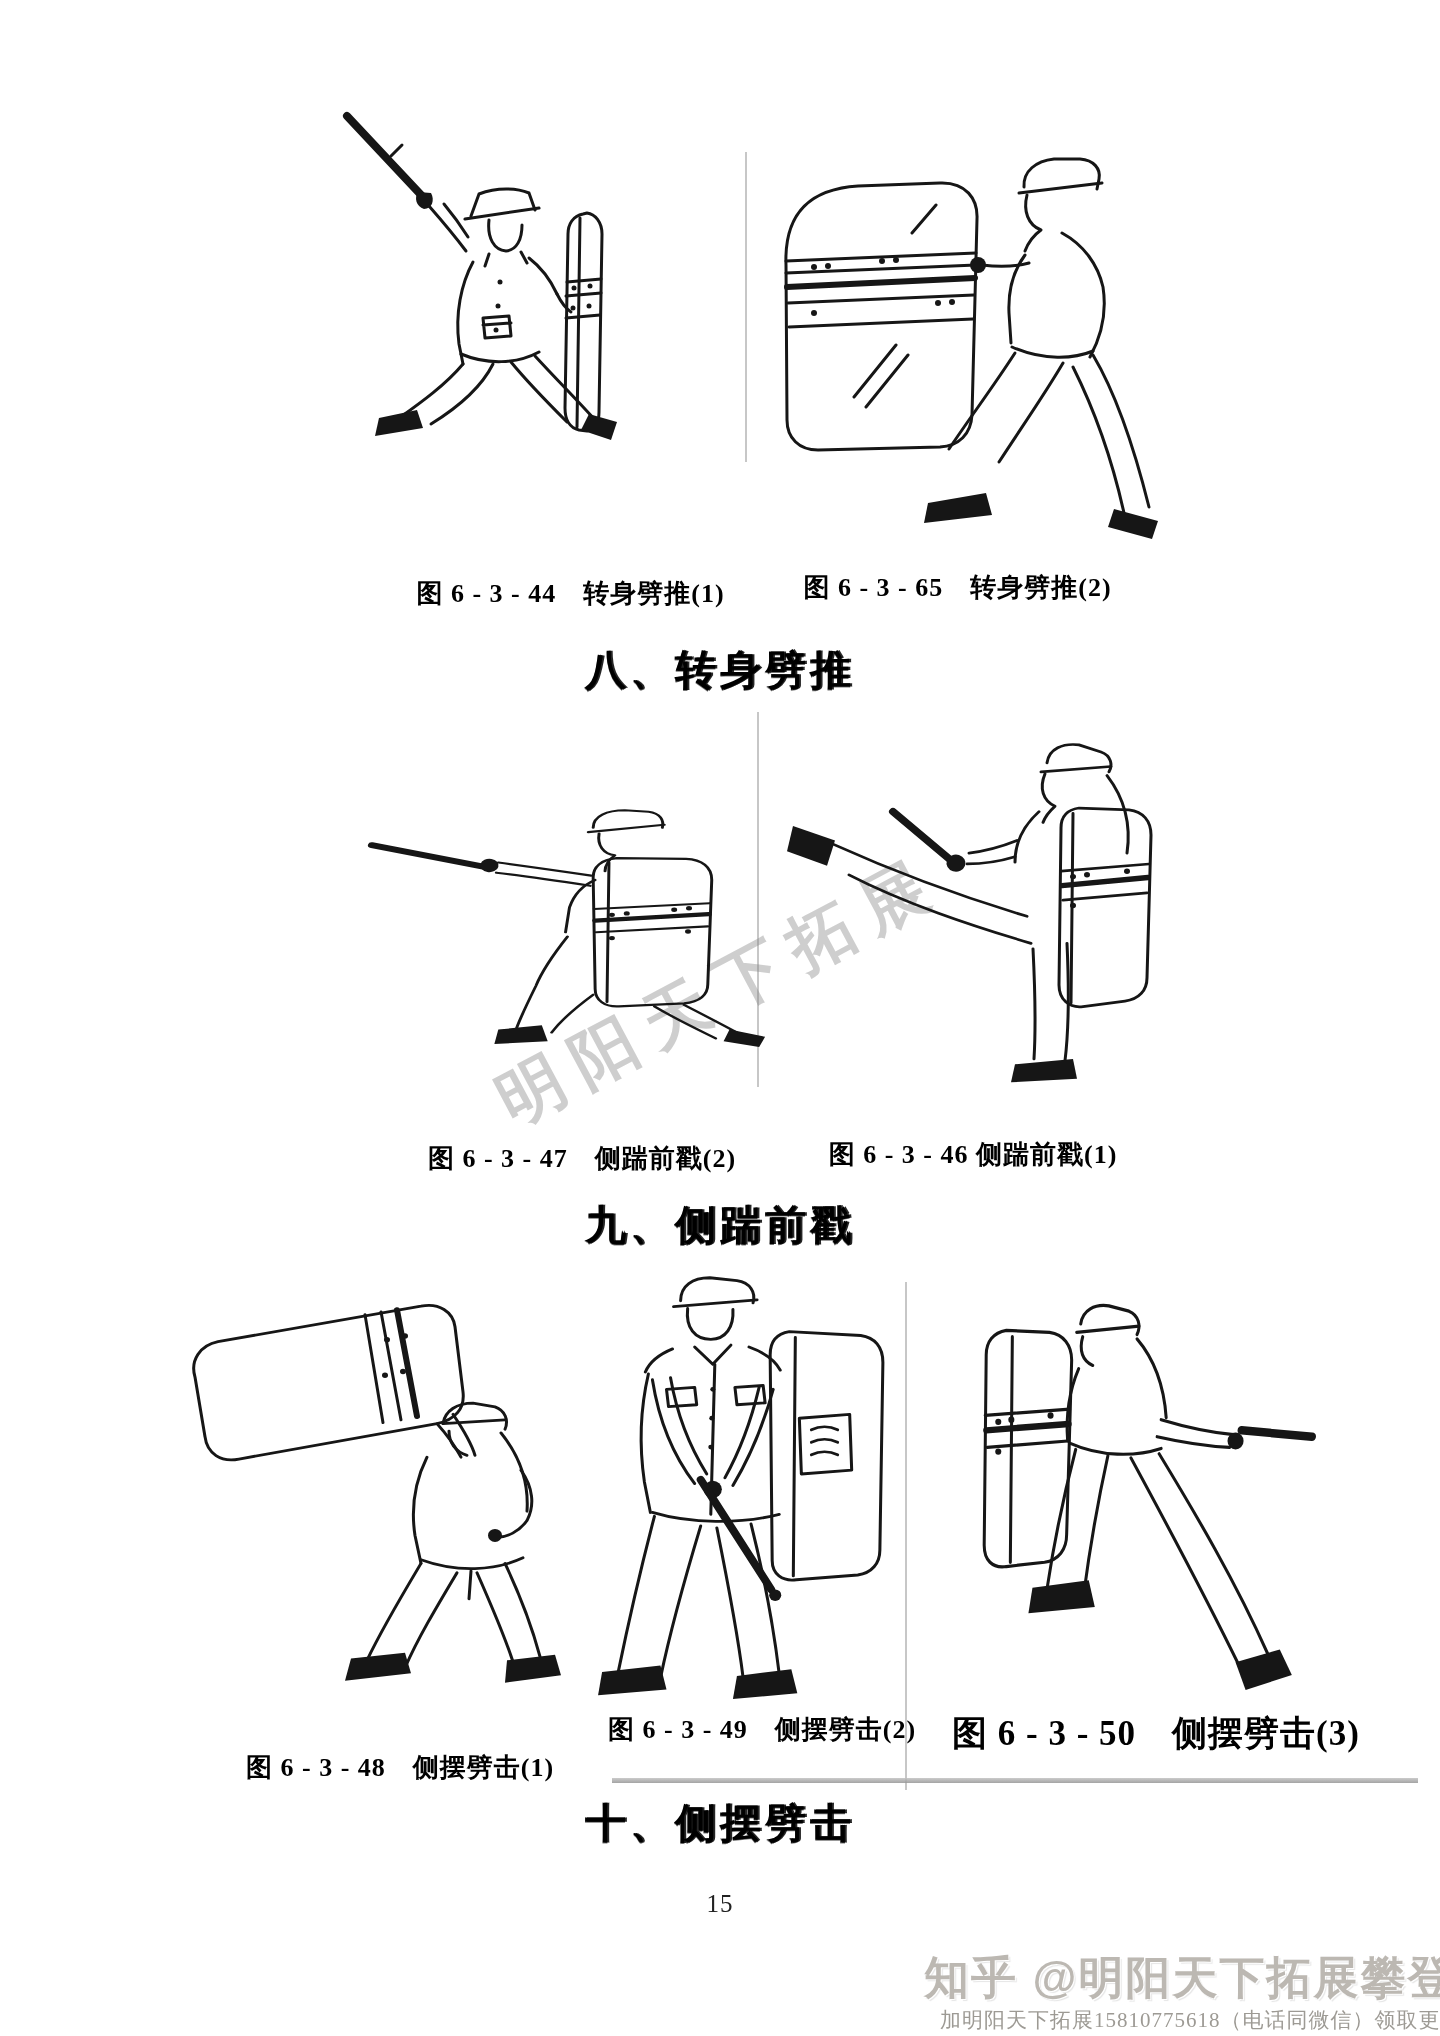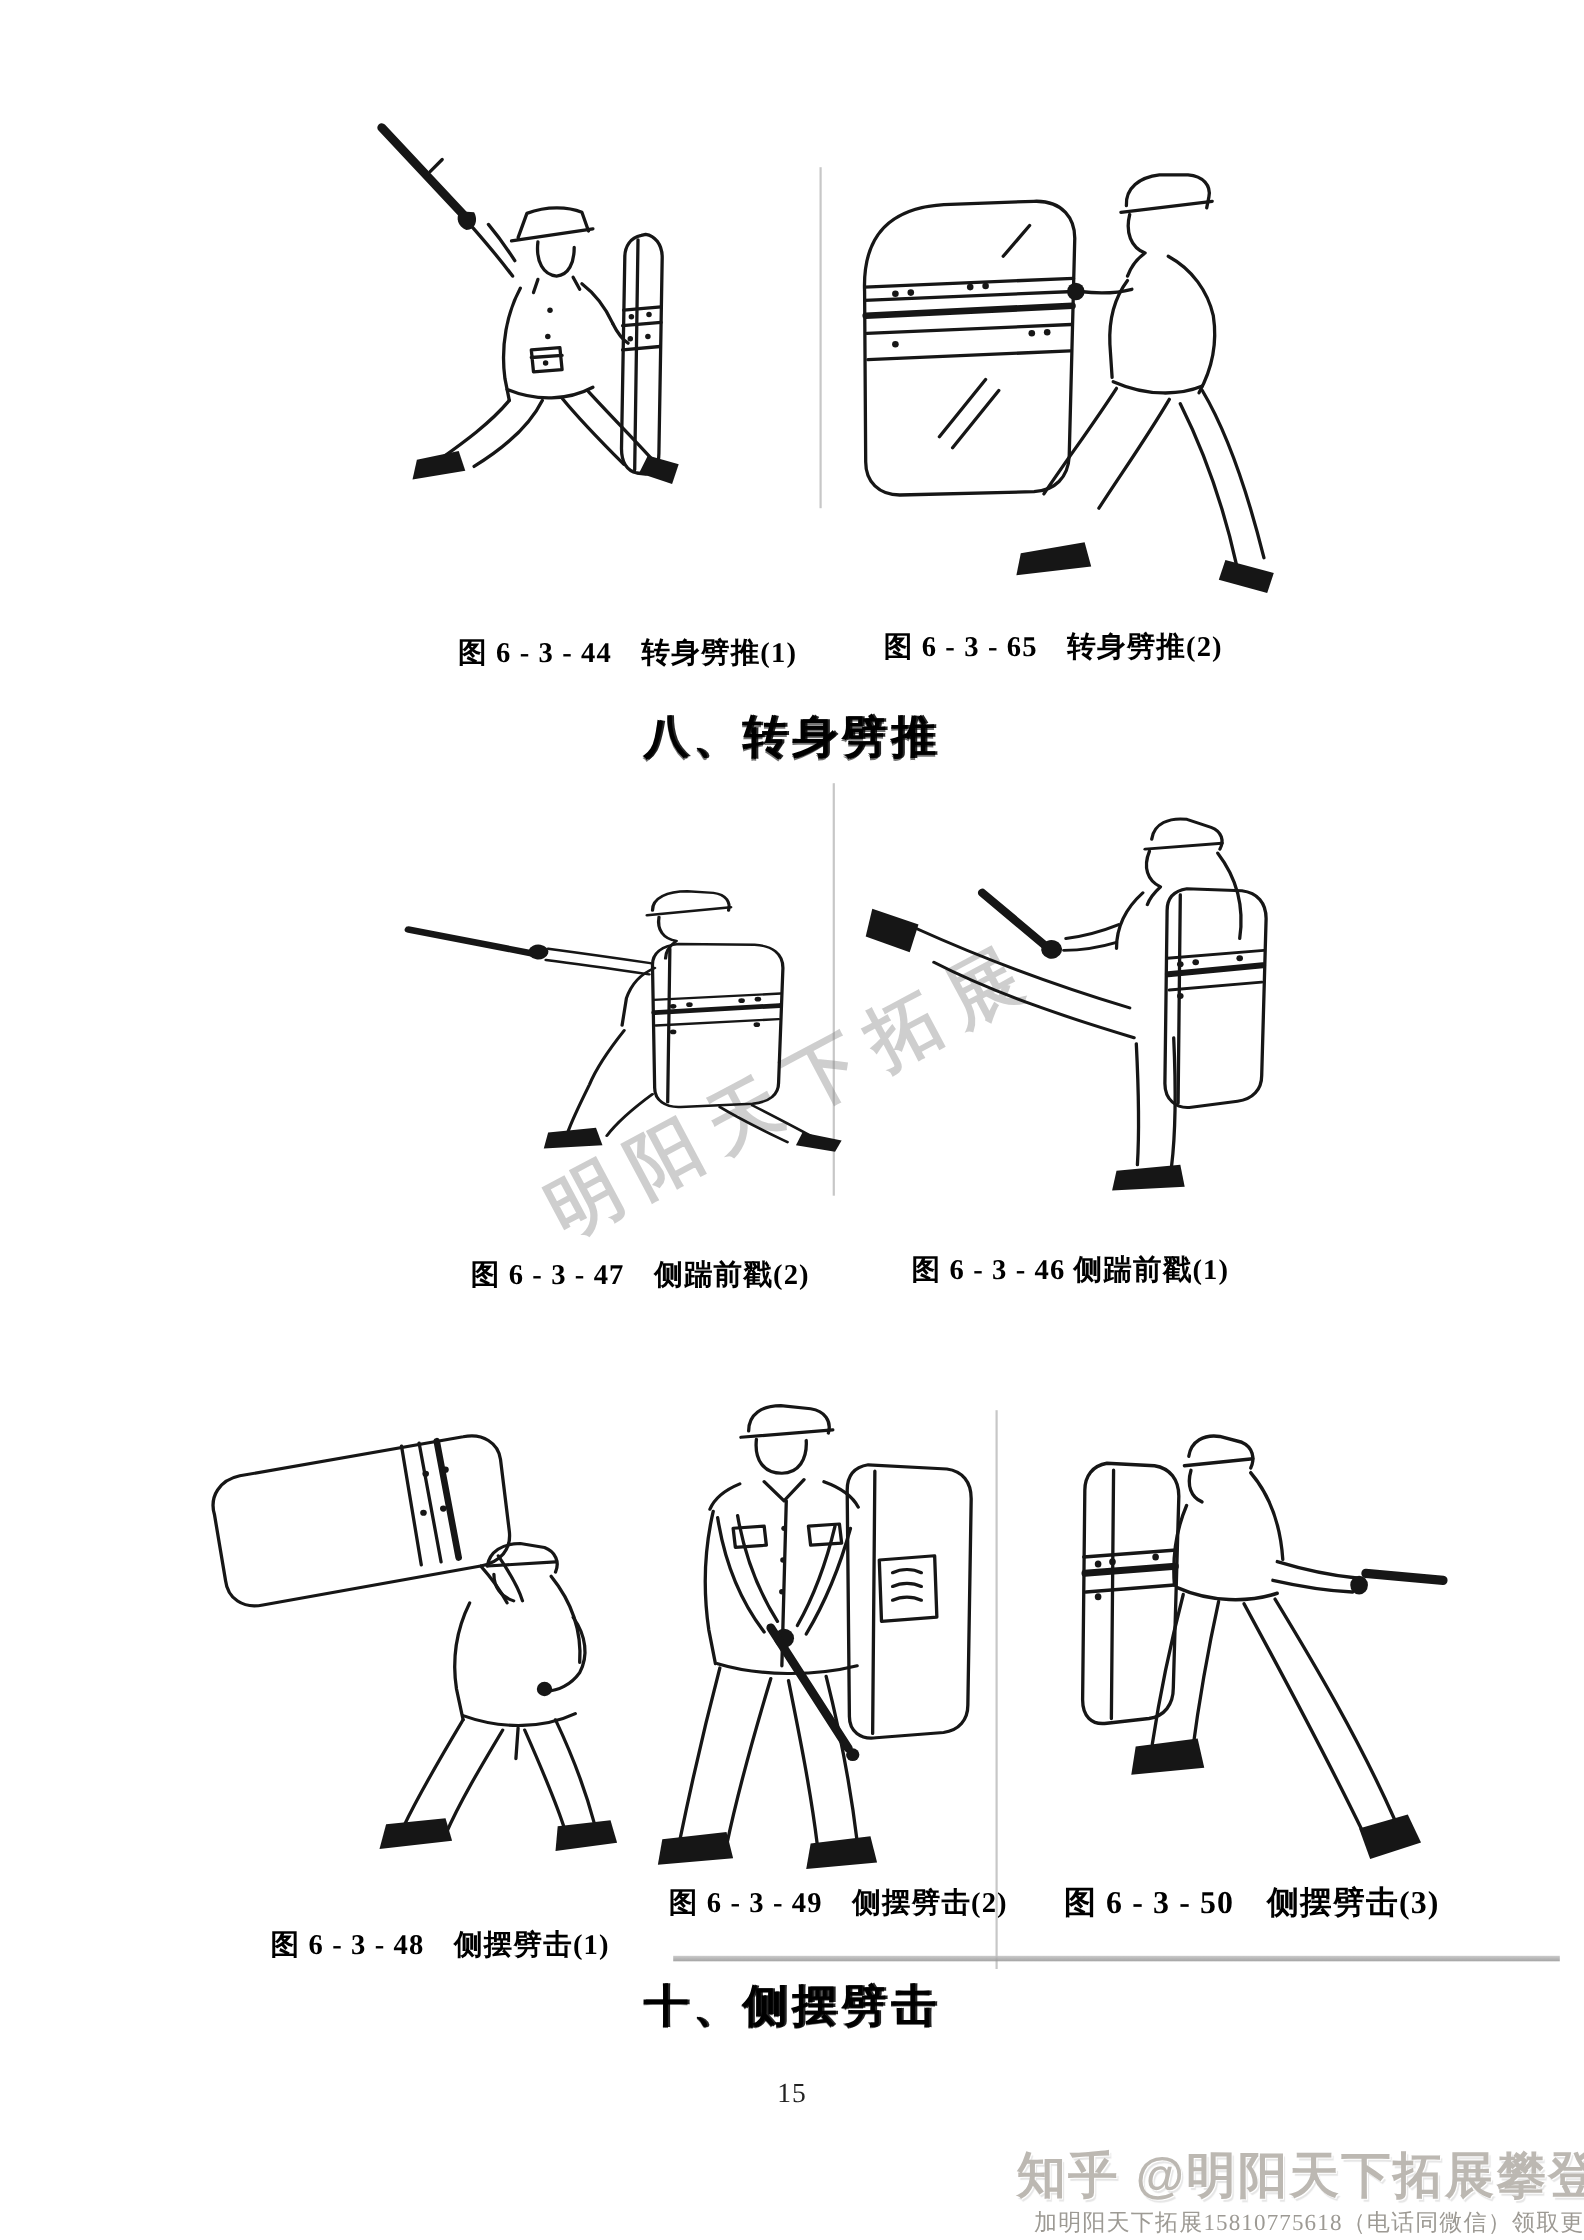--- a/index.html
+++ b/index.html
@@ -6,21 +6,21 @@
   .page{
     position:relative;width:1440px;height:2036px;background:#ffffff;overflow:hidden;
     font-family:"Liberation Serif","DejaVu Serif",serif;color:#1a1a1a;
   }
   
   .caption{
     position:absolute;font-family:"Liberation Serif","DejaVu Serif",serif;
     font-weight:700;font-size:26px;letter-spacing:1px;color:#000000;
     white-space:pre;text-align:center;
   }
-  .caption.big{font-size:29px;}
+  .caption.big{font-size:35px;}
   
   .heading{
     position:absolute;left:0;width:1440px;text-align:center;
     font-family:Liberation Mono, monospace;
     font-weight:900;font-size:41px;letter-spacing:4px;color:#000;
     text-shadow:2px 0 0 rgba(0,0,0,.85), 0 1px 0 rgba(0,0,0,.55);
     white-space:pre;
   }
   .pageno{
     position:absolute;left:0;top:1890px;width:1440px;text-align:center;
@@ -183,20 +183,21 @@
     <path d="M242 128 C224 136 208 140 194 142"></path>
     <path d="M252 212 C192 192 122 164 58 132"></path>
     <path d="M256 242 C196 222 130 198 74 166"></path>
     <path class="fill" d="M18 112 L60 128 L52 156 L12 140 Z"></path>
     <path d="M258 248 C260 292 261 334 259 370"></path>
     <path d="M292 242 C294 290 294 336 290 372"></path>
     <path class="fill" d="M240 376 L298 370 L302 392 L236 396 Z"></path>
   </svg>
   <div class="caption" style="left:808px;top:1137px;width:330px">图 6 - 3 - 46 侧踹前戳(1)</div>
 
+  <div class="heading" style="top:1198px">九、侧踹前戳</div>
 
   <svg class="fig" style="left:175px;top:1282px;width:400px;height:410px" viewBox="0 0 400 440" preserveAspectRatio="none">
     <path d="M20 102 C15 84 25 68 43 64 L246 26 C264 22 278 32 280 48 L288 118 C290 136 280 148 262 152 L64 190 C46 194 32 184 30 166 Z"></path>
     <path d="M190 35 L208 151"></path>
     <path class="thick" d="M222 30 L242 144"></path>
     <path d="M206 32 L226 148"></path>
     <circle class="fill" cx="212" cy="62" r="3"></circle>
       <circle class="fill" cx="230" cy="58" r="3"></circle>
     <circle class="fill" cx="210" cy="100" r="3"></circle>
       <circle class="fill" cx="228" cy="96" r="3"></circle>

